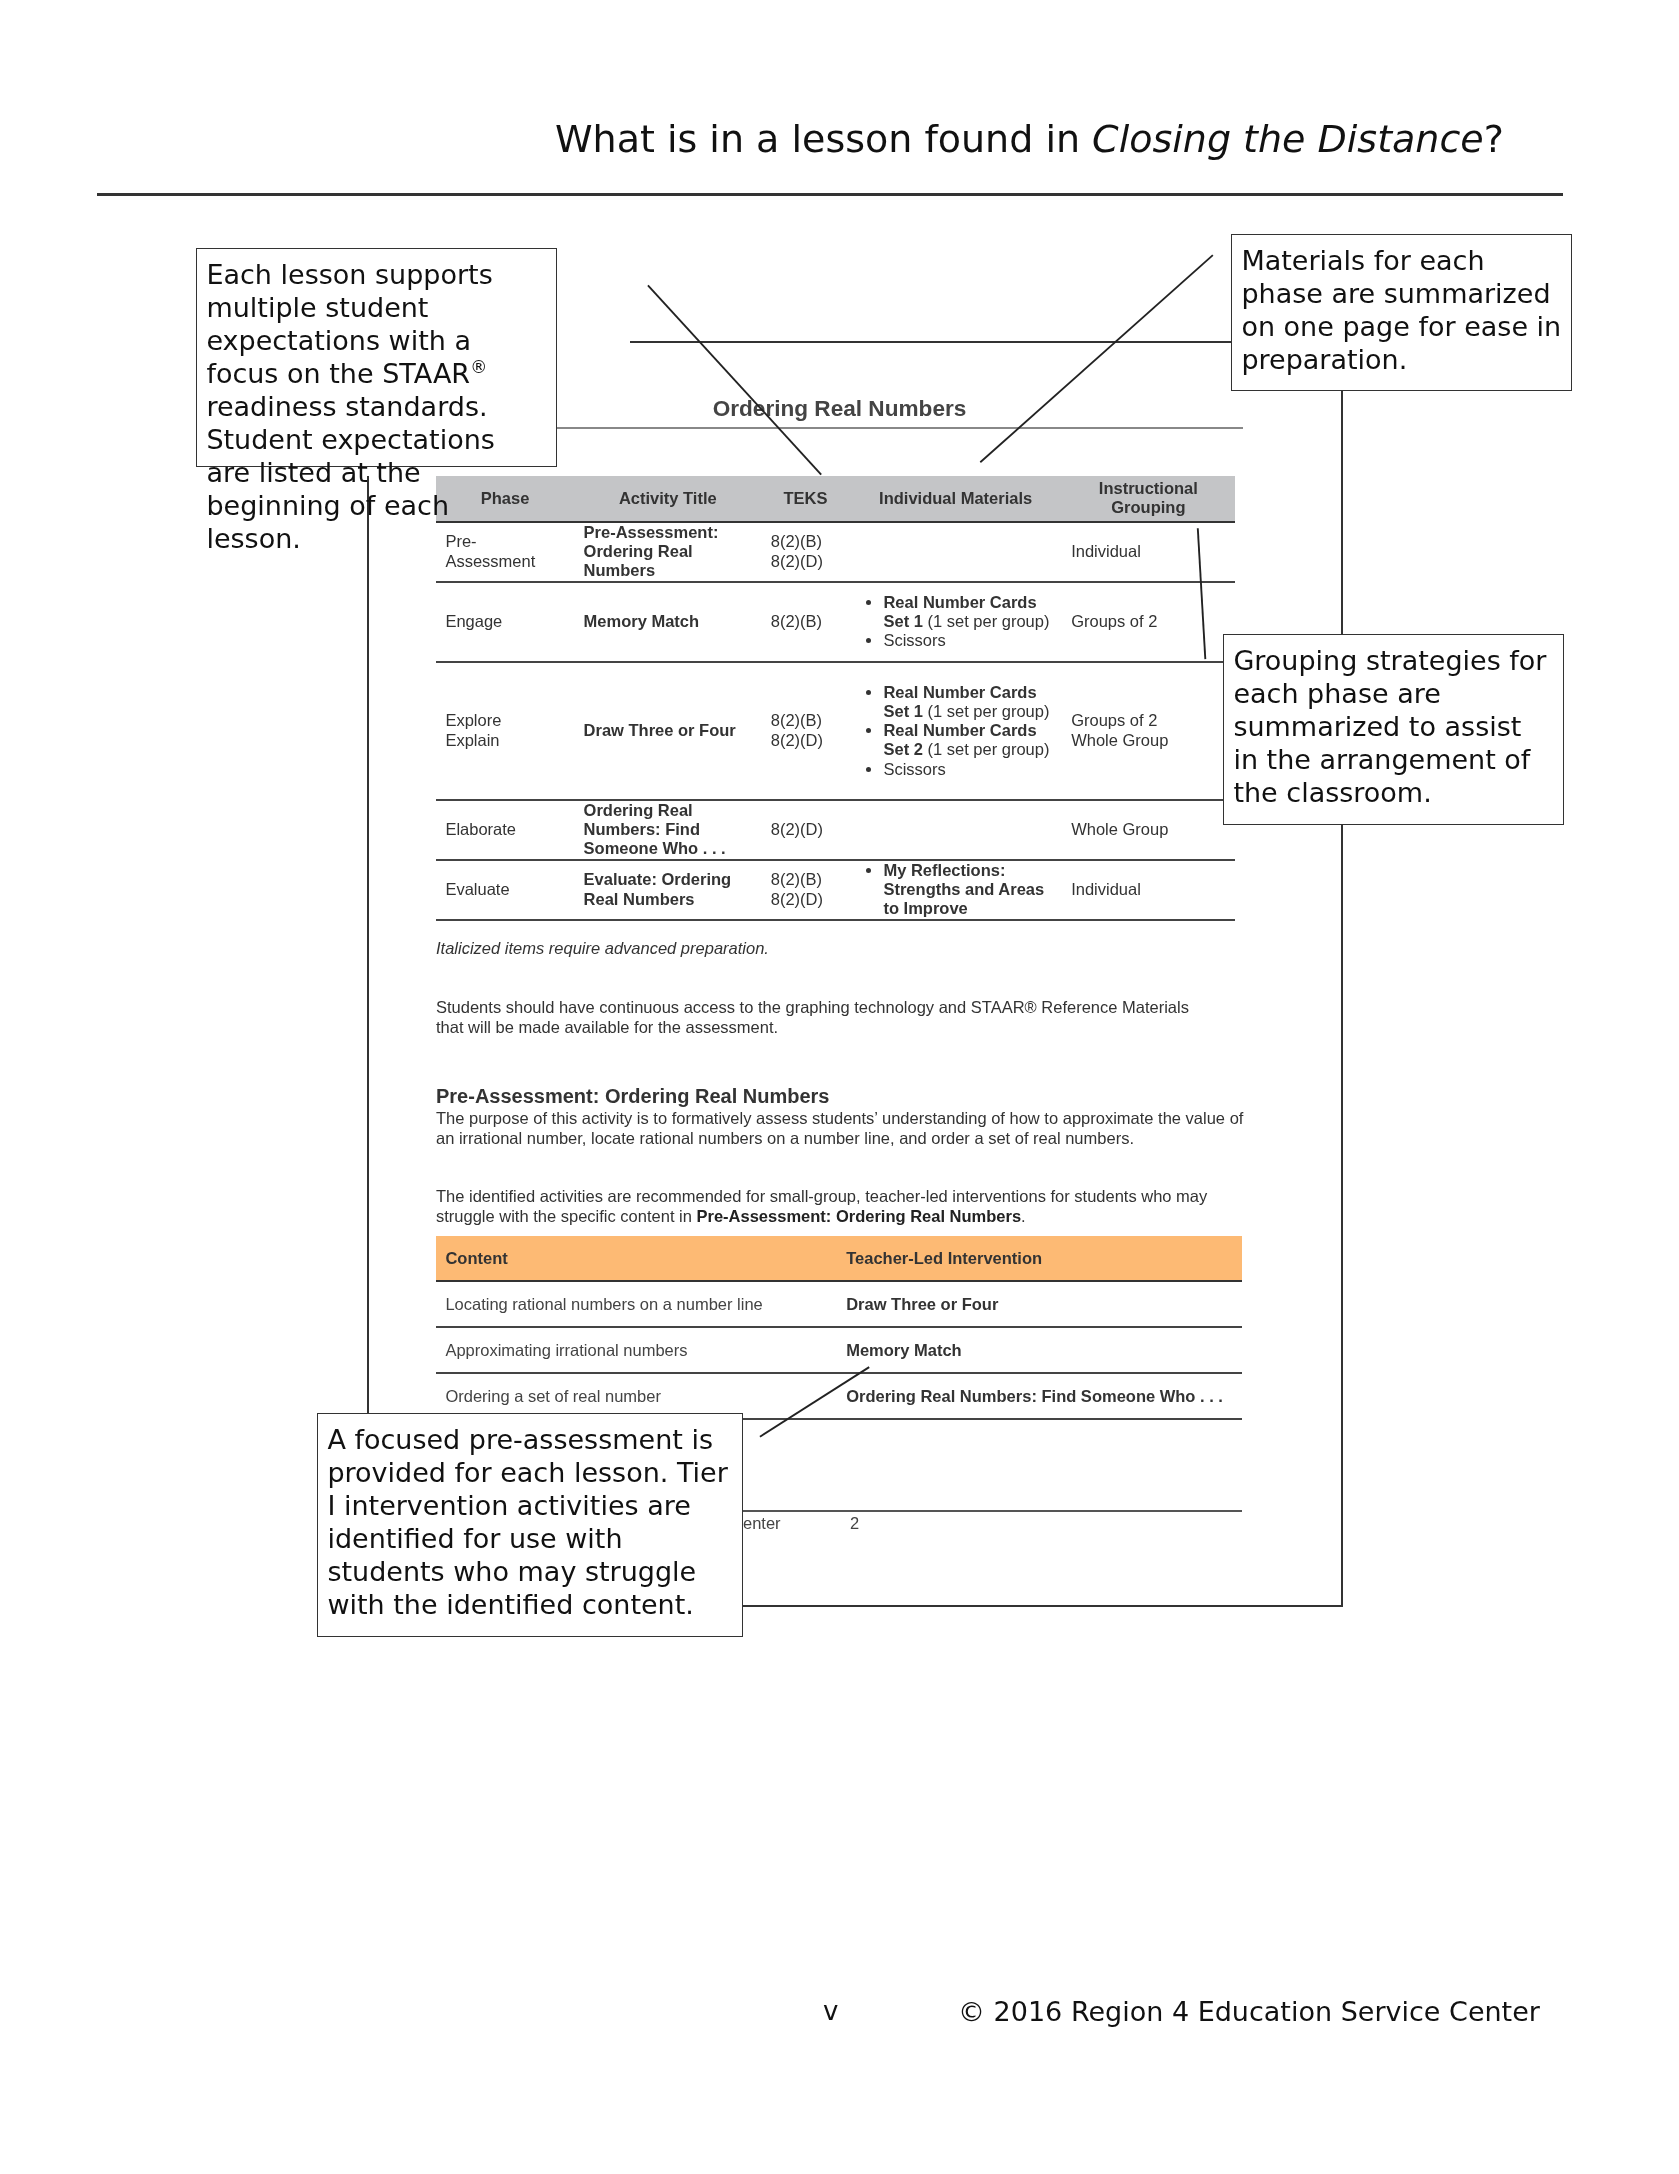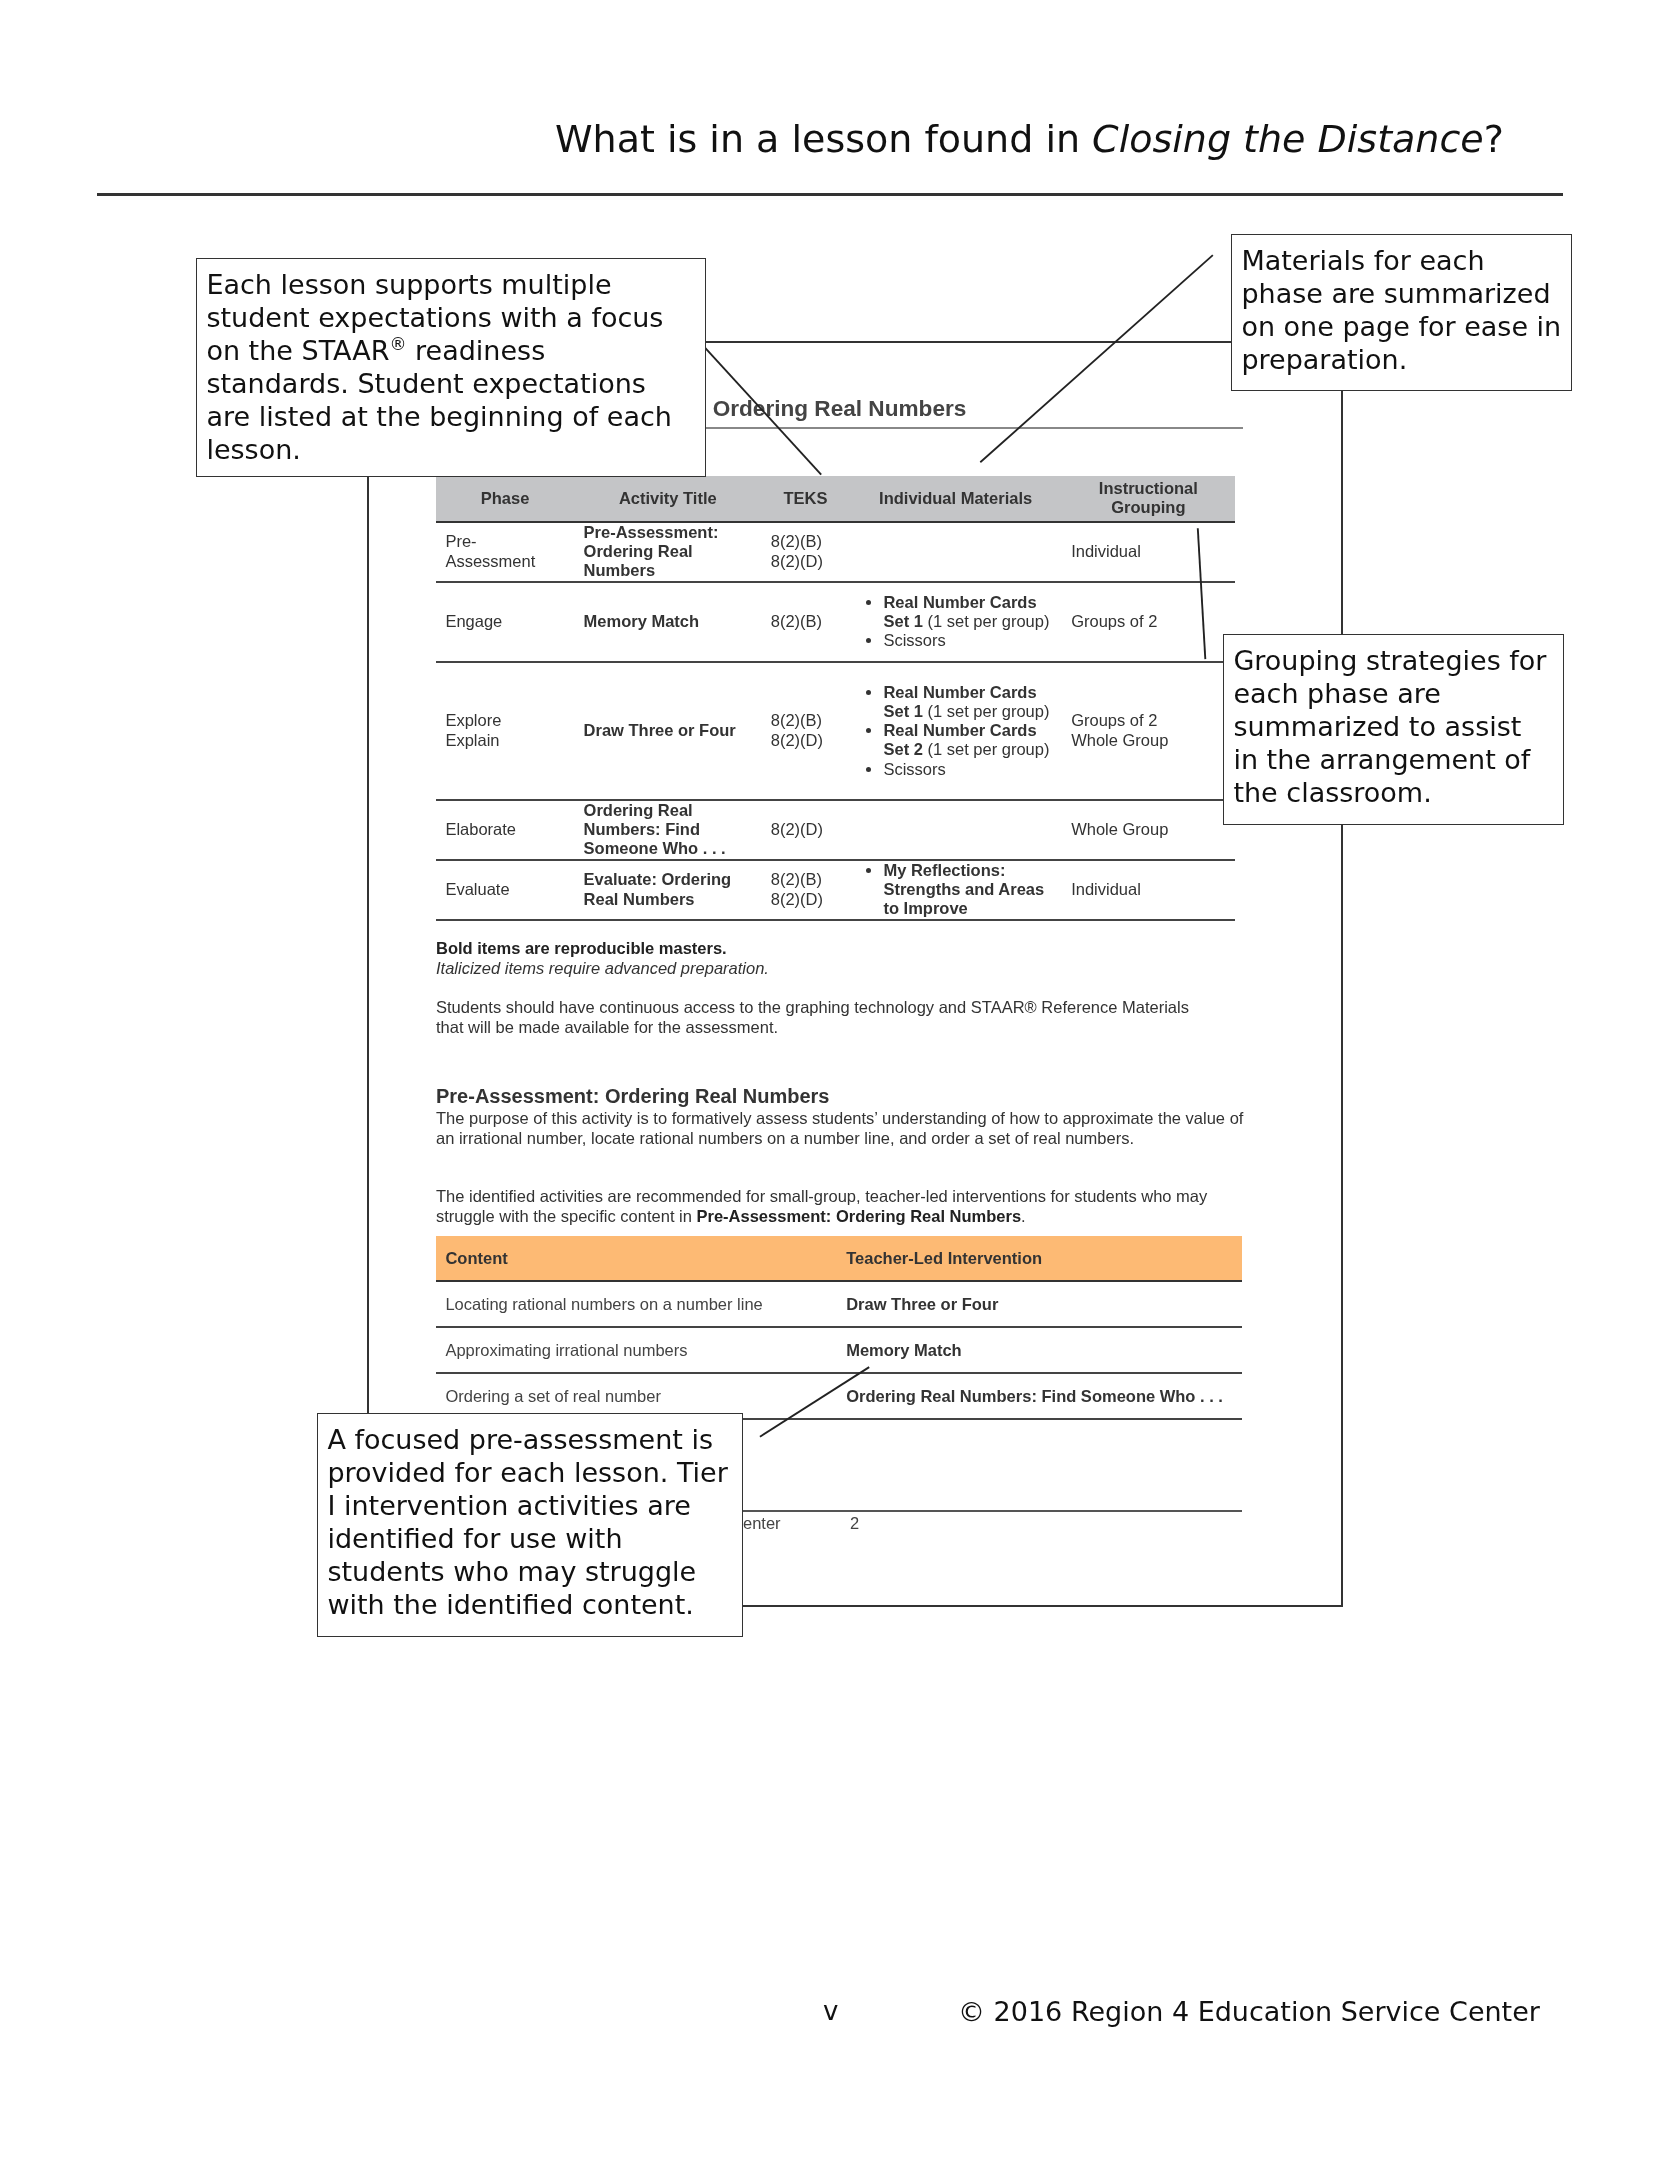--- a/index.html
+++ b/index.html
@@ -124,21 +124,20 @@
           <ul>
         <li><b>My Reflections: Strengths and Areas to Improve</b></li>
       </ul>
         </td>
       <td>Individual</td>
     </tr>
   </tbody>
 </table>
 
 <div class="abs doc note" style="left:436px; top:938px; width:810px;">
-  <div style="font-weight:bold; color:#222;">Bold items are reproducible masters.</div>
   <div style="font-style:italic;">Italicized items require advanced preparation.</div>
 </div>
 <div class="abs doc note" style="left:436px; top:997px; width:753px;">Students should have continuous access to the graphing technology and STAAR® Reference Materials that will be made available for the assessment.</div>
 
 <div class="abs doc" style="left:436px; top:1085px; font-size:20px; font-weight:bold; color:#333;">Pre-Assessment: Ordering Real Numbers</div>
 <div class="abs doc note" style="left:436px; top:1108px; width:812px;">The purpose of this activity is to formatively assess students’ understanding of how to approximate the value of an irrational number, locate rational numbers on a number line, and order a set of real numbers.</div>
 <div class="abs doc note" style="left:436px; top:1186px; width:812px;"><span>The identified activities are recommended for small-group, teacher-led interventions for students who may struggle with the specific content in </span><b>Pre-Assessment: Ordering Real Numbers</b><span>.</span></div>
 
 <table class="interv">
   <thead>
@@ -167,21 +166,21 @@
 <div class="abs doc" style="left:743px; top:1514px; font-size:16.5px; color:#444;">enter</div>
 <div class="abs doc" style="left:850px; top:1514px; font-size:16.5px; color:#444;">2</div>
 
 <svg class="pointers" width="1680" height="2174" viewBox="0 0 1784 2309">
   <line x1="688" y1="303" x2="872" y2="504" stroke="#222" stroke-width="2"></line>
   <line x1="1288" y1="271" x2="1041" y2="491" stroke="#222" stroke-width="2"></line>
   <line x1="1272" y1="561" x2="1280" y2="700" stroke="#222" stroke-width="2"></line>
   <line x1="923" y1="1452" x2="807" y2="1526" stroke="#222" stroke-width="2"></line>
 </svg>
 
-<div class="callout" style="left:196px; top:258px; width:510px; height:219px;"><span>Each lesson supports multiple student expectations with a focus on the STAAR</span><sup>®</sup><span> readiness standards. Student expectations are listed at the beginning of each lesson.</span></div>
+<div class="callout" style="left:196px; top:248px; width:361px; height:219px;"><span>Each lesson supports multiple student expectations with a focus on the STAAR</span><sup>®</sup><span> readiness standards. Student expectations are listed at the beginning of each lesson.</span></div>
 
 <div class="callout" style="left:1231px; top:234px; width:341px; height:157px;">Materials for each phase are summarized on one page for ease in preparation.</div>
 
 <div class="callout" style="left:1223px; top:634px; width:341px; height:191px;">Grouping strategies for each phase are summarized to assist in the arrangement of the classroom.</div>
 
 <div class="callout" style="left:317px; top:1413px; width:426px; height:224px;">A focused pre-assessment is provided for each lesson. Tier I intervention activities are identified for use with students who may struggle with the identified content.</div>
 
 <div id="footer-page" class="abs">v</div>
 <div id="footer-copy" class="abs">© 2016 Region 4 Education Service Center</div>
 

